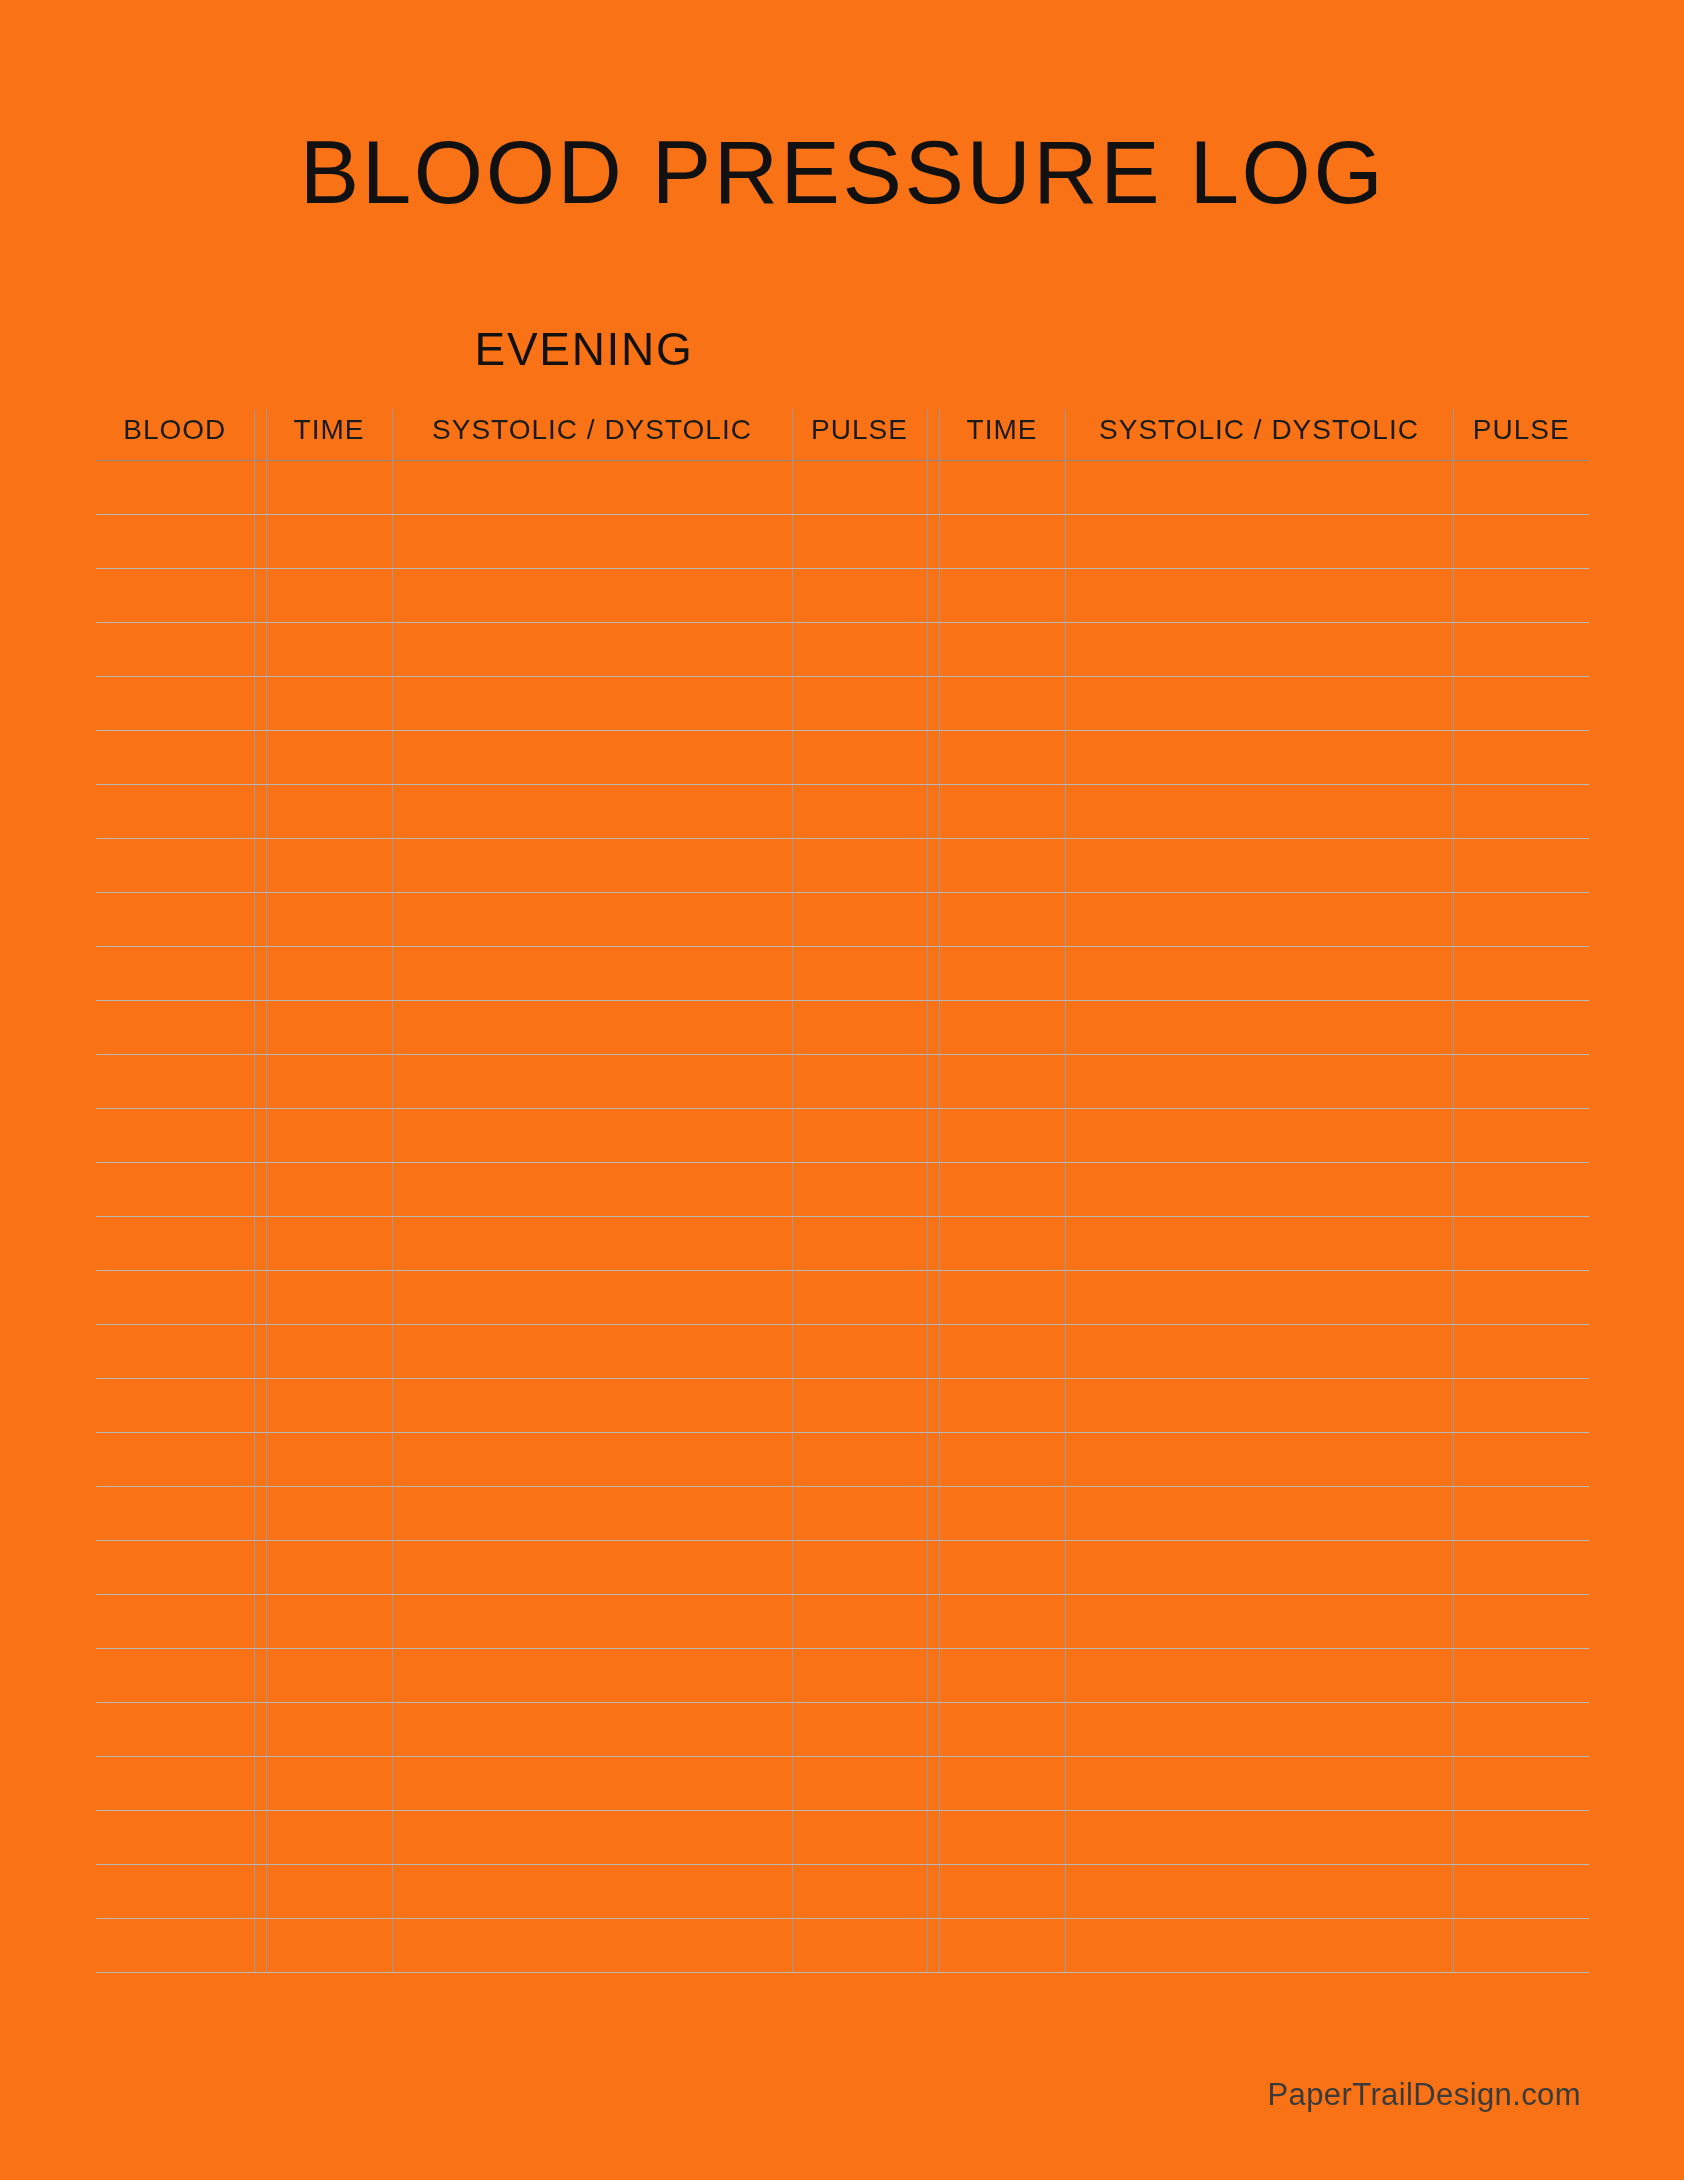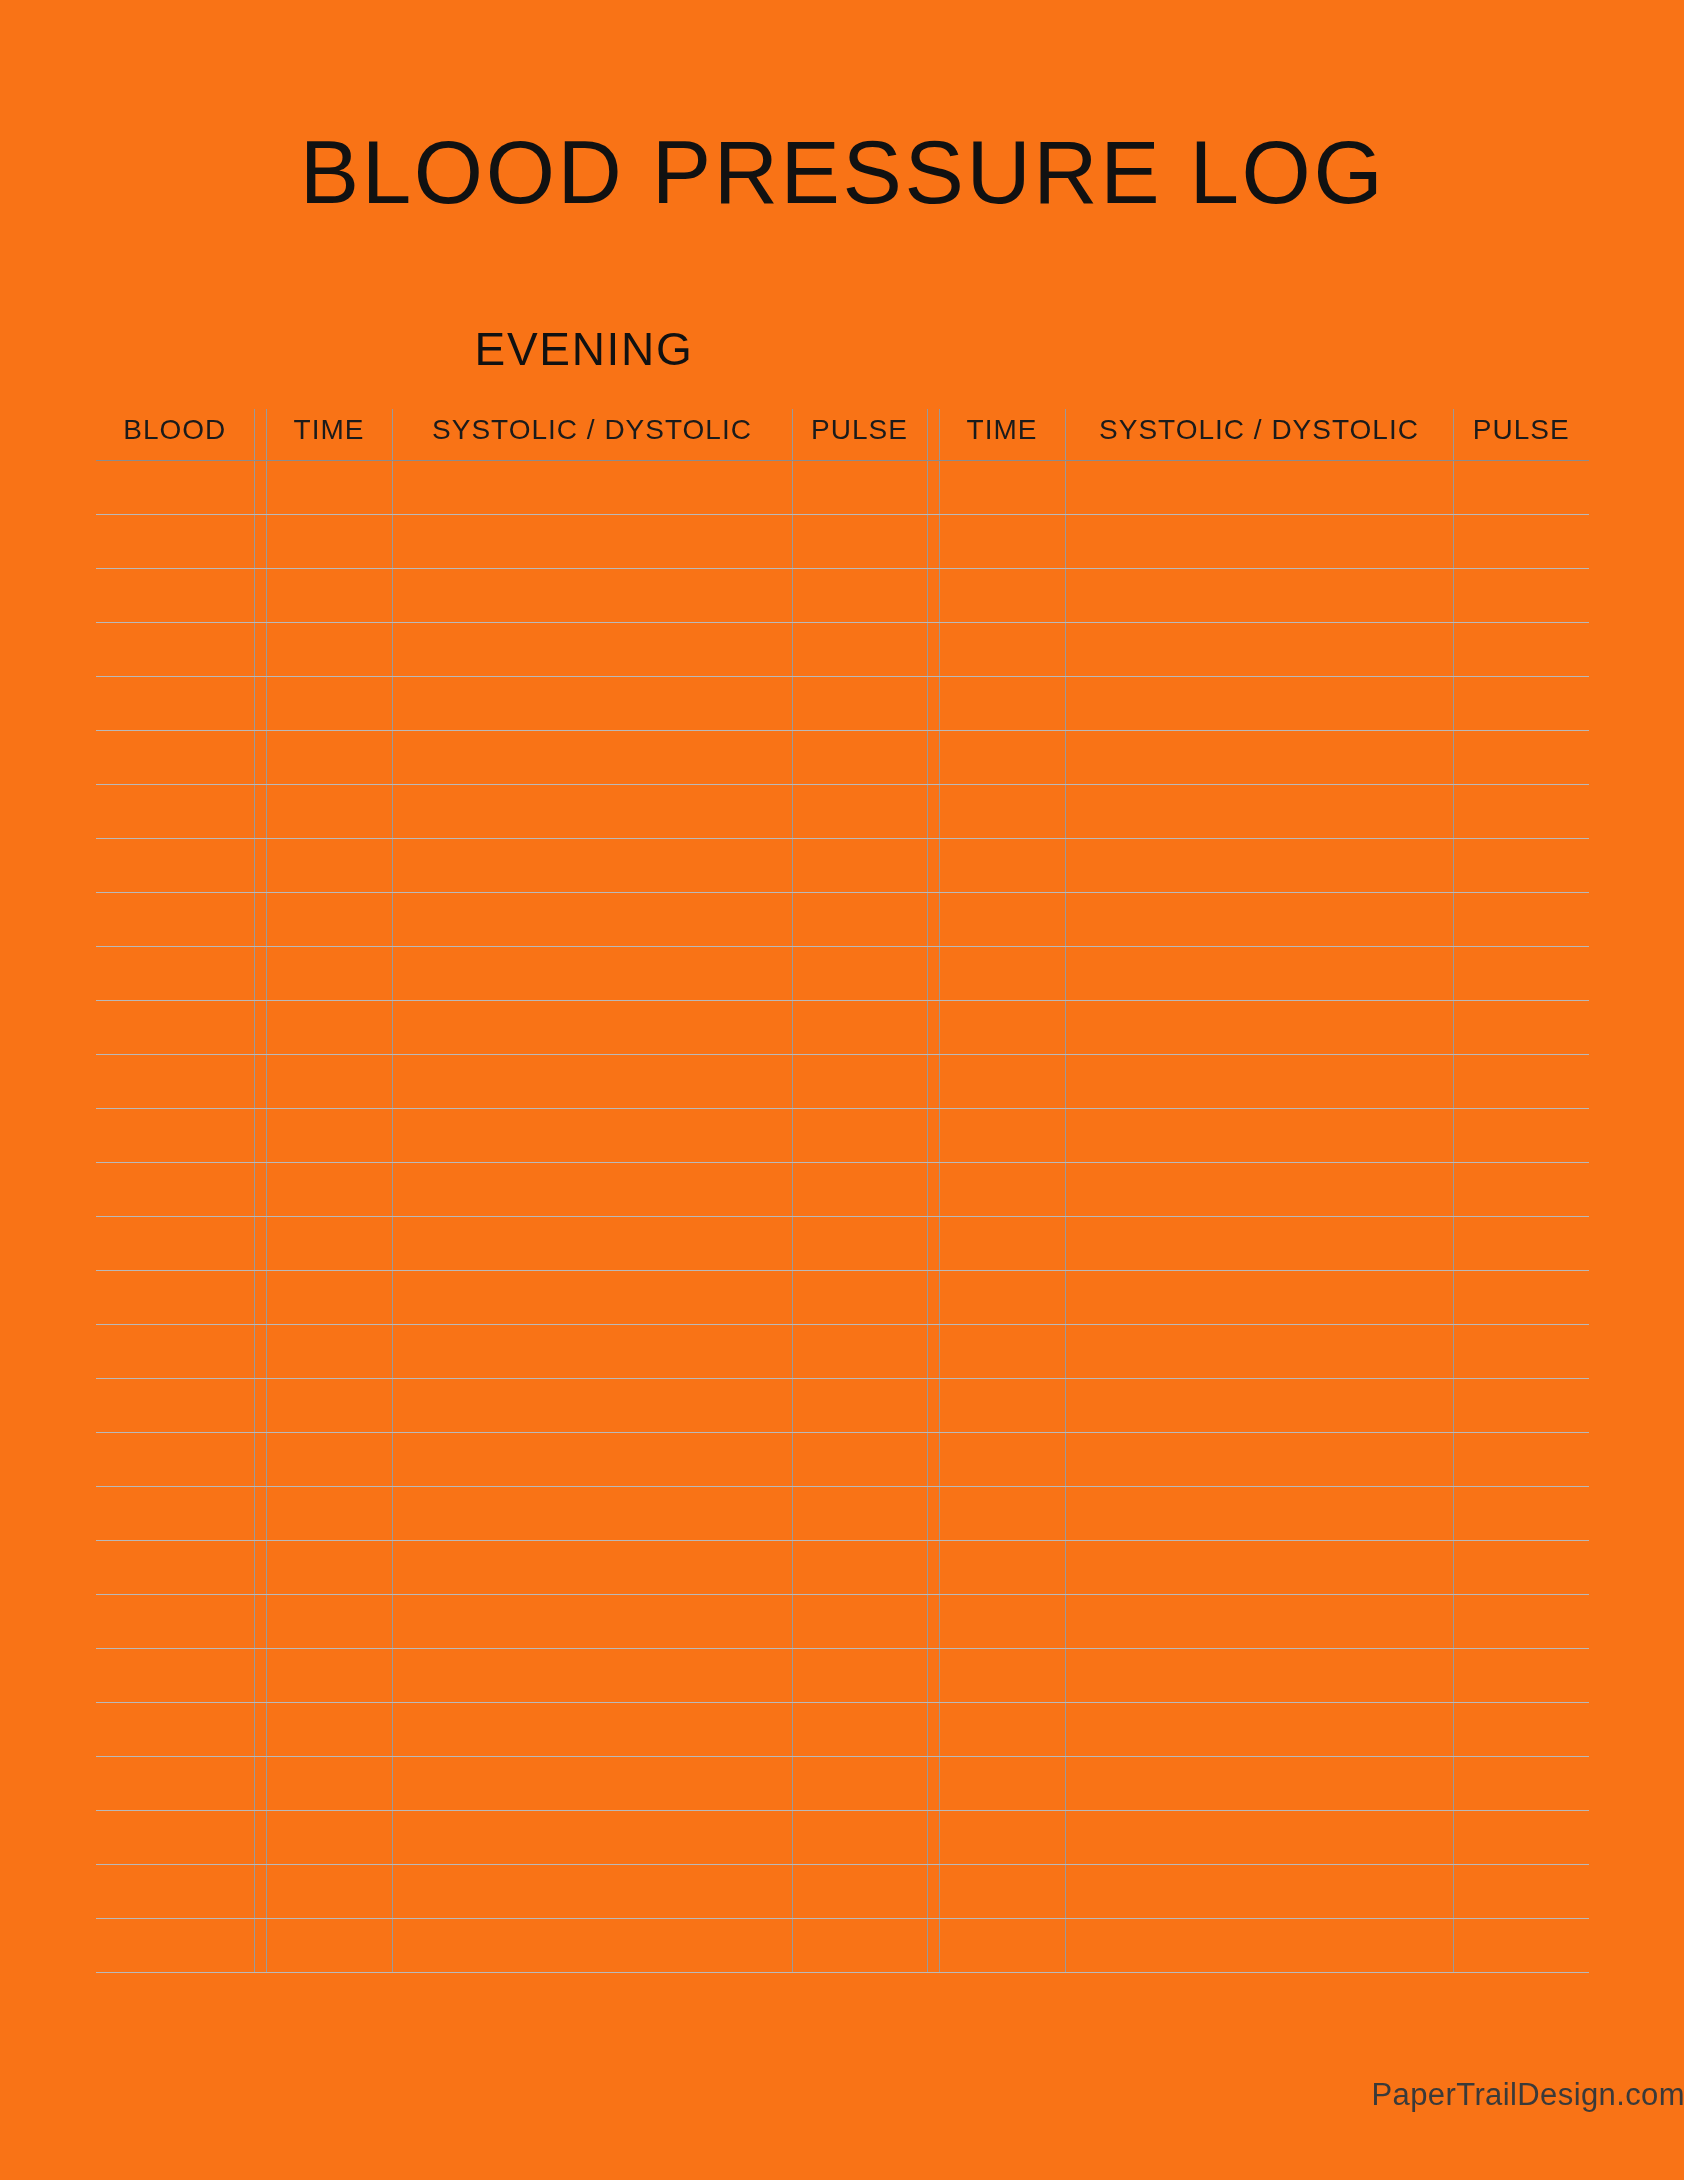--- a/index.html
+++ b/index.html
@@ -118,20 +118,21 @@
     border-bottom: 1.3px solid #b9b9b9;
   }
 
   
   .footer {
     position: absolute;
     top: 2077px;
     left: 0;
     width: 1685px;
     text-align: right;
+    padding-right: 104px;
     box-sizing: border-box;
     font-size: 31px;
     font-weight: 400;
     color: #3a3a3a;
     letter-spacing: 0.4px;
     white-space: nowrap;
   }
 </style>
 </head>
 <body>

